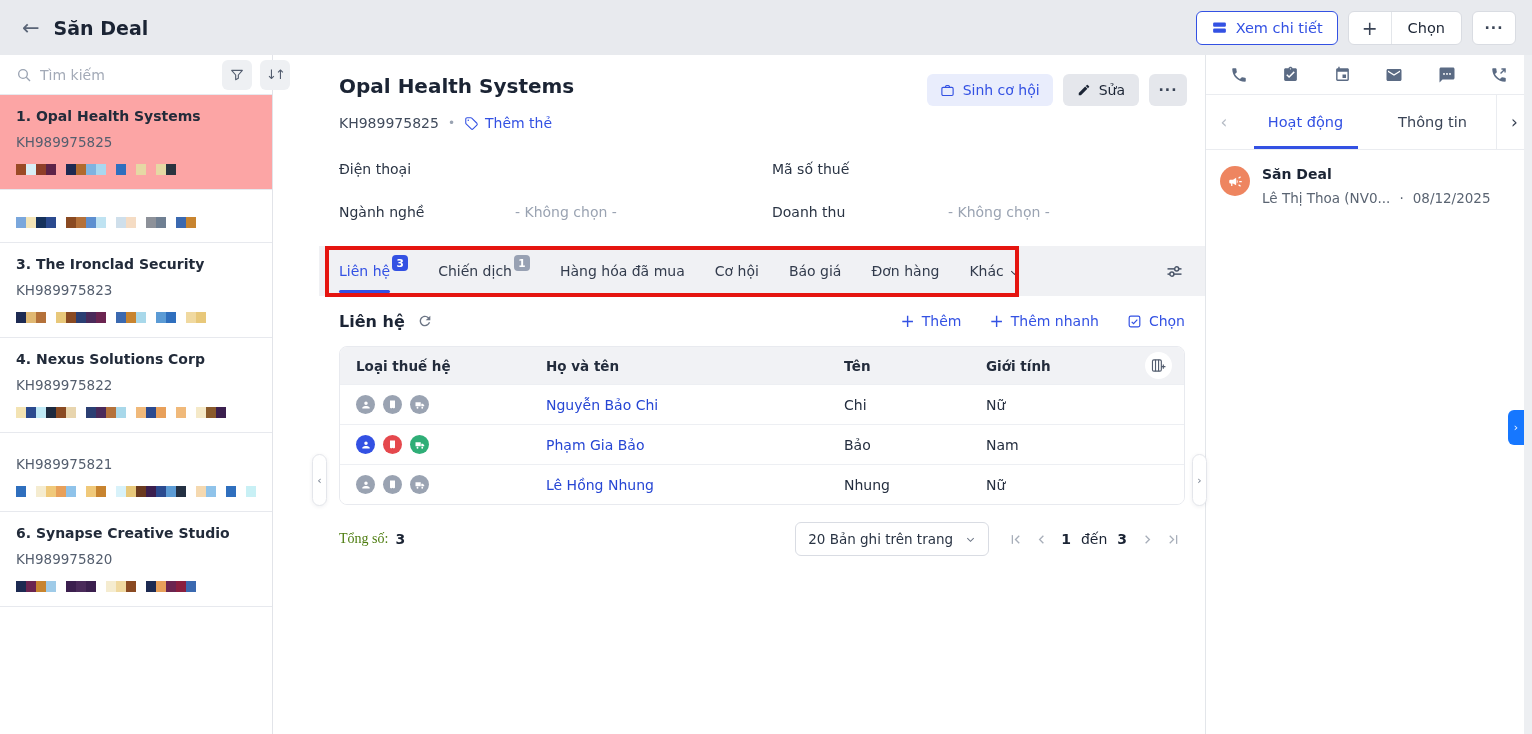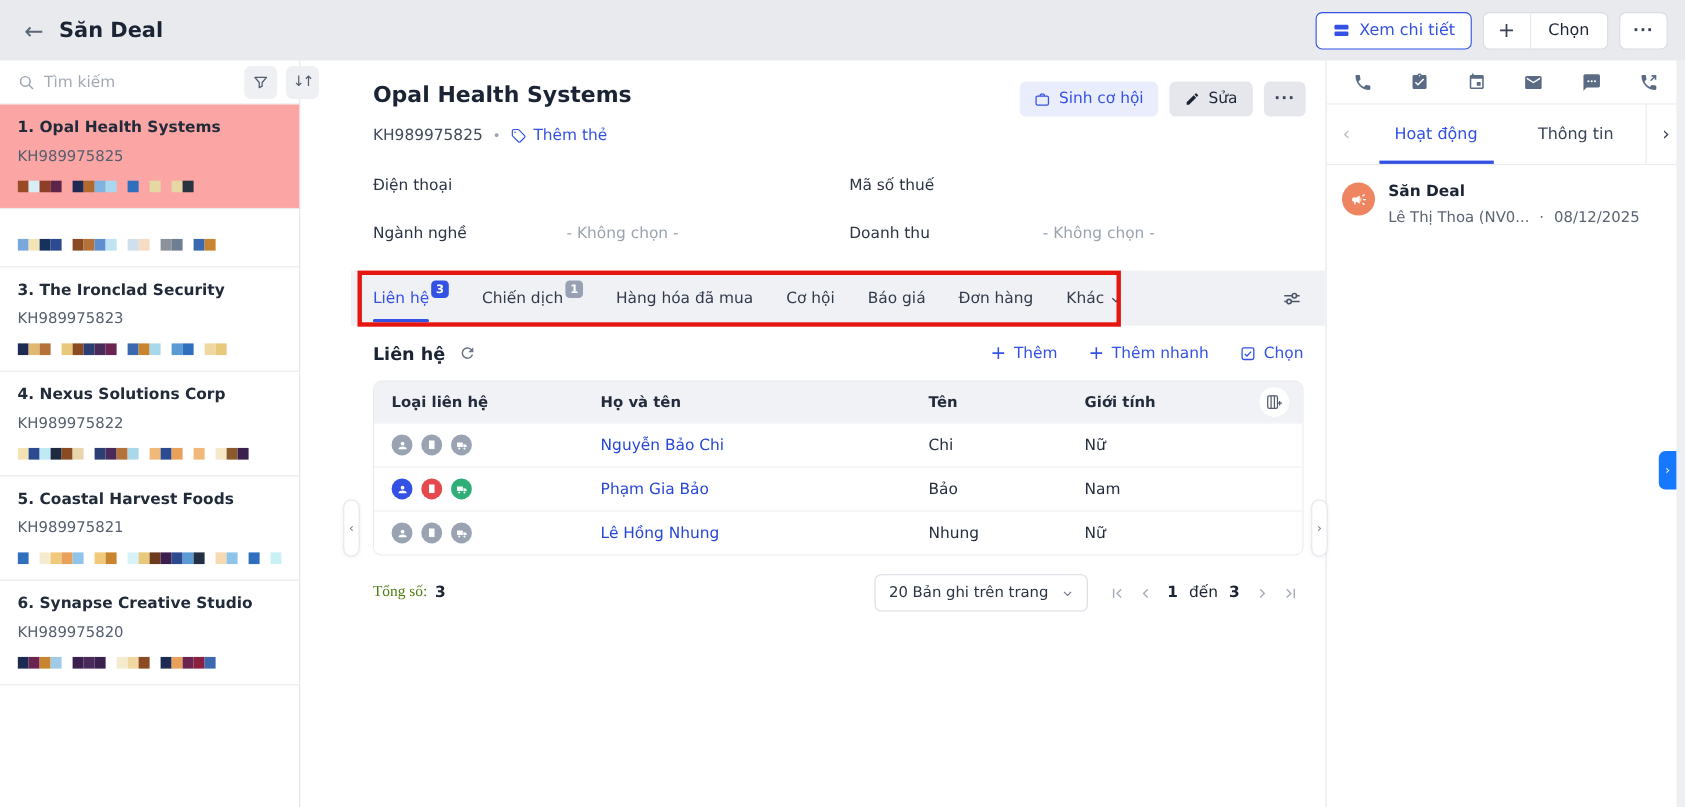--- a/index.html
+++ b/index.html
@@ -270,21 +270,20 @@
             <i style="background:#f0b97a"></i>
           </span>
           <span class="cgroup">
             <i style="background:#f5e9c8"></i>
             <i style="background:#8a5a2b"></i>
             <i style="background:#3b1f4e"></i>
           </span>
         </div>
       </div>
       <div class="cust">
-        <div class="cname">5. Coastal Harvest Foods</div>
     <div class="ccode">KH989975821</div>
     <div class="chips">
           <span class="cgroup">
             <i style="background:#2f6fbe"></i>
           </span>
           <span class="cgroup">
             <i style="background:#f5ecd0"></i>
             <i style="background:#f0c97a"></i>
             <i style="background:#e8a05a"></i>
             <i style="background:#8fc3ea"></i>
@@ -468,21 +467,21 @@
                 <path d="M7.5 12.5l3 3 6-6.5"></path>
               </svg>
           </span>
           <span>Chọn</span>
         </span>
       </div>
     </div>
 
     <div class="ctable" id="ctable">
         <div class="trow thead">
-          <div>Loại liên hệ</div>
+          <div>Loại thuế hệ</div>
           <div>Họ và tên</div>
           <div>Tên</div>
           <div>Giới tính</div>
           <div class="addcol-wrap">
             <span class="addcol">
               <svg width="17" height="17" viewBox="0 0 24 24" fill="none" stroke="#525c6e" stroke-width="1.6">
                 <rect x="3.5" y="4" width="12.5" height="16" rx="2"></rect>
                 <line x1="7.8" y1="4" x2="7.8" y2="20"></line>
                 <line x1="12.1" y1="4" x2="12.1" y2="20"></line>
                 <line x1="18.8" y1="10.5" x2="18.8" y2="16.5"></line>

